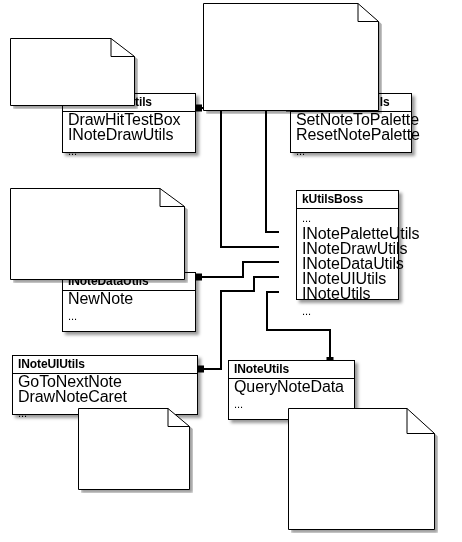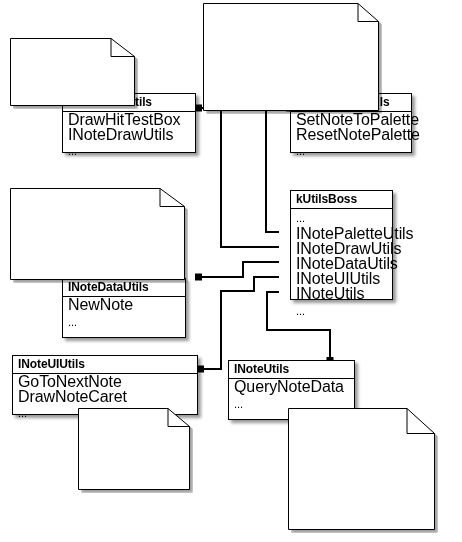--- a/index.html
+++ b/index.html
@@ -182,34 +182,34 @@
 
   <div class="umlbox" style="left:290px; top:93px; width:122px; height:60px;">
     <div class="title">INotePaletteUtils</div>
     <div class="members">
       <div>SetNoteToPalette</div>
       <div>ResetNotePalette</div>
       <div class="ellipsis">...</div>
     </div>
   </div>
 
-  <div class="umlbox boss" style="left:290px; top:190px; width:103px; height:110px;">
+  <div class="umlbox boss" style="left:296px; top:190px; width:103px; height:110px;">
     <div class="title">kUtilsBoss</div>
     <div class="members">
       <div class="ellipsis" style="padding-top:1px;">...</div>
       <div>INotePaletteUtils</div>
       <div>INoteDrawUtils</div>
       <div>INoteDataUtils</div>
       <div>INoteUIUtils</div>
       <div>INoteUtils</div>
       <div class="ellipsis">...</div>
     </div>
   </div>
 
-  <div class="umlbox" style="left:62px; top:278px; width:124px; height:60px;">
+  <div class="umlbox" style="left:62px; top:272px; width:134px; height:60px;">
     <div class="title">INoteDataUtils</div>
     <div class="members">
       <div>NewNote</div>
       <div class="ellipsis">...</div>
     </div>
   </div>
 
   <div class="umlbox" style="left:12px; top:355px; width:186px; height:60px;">
     <div class="title">INoteUIUtils</div>
     <div class="members">

